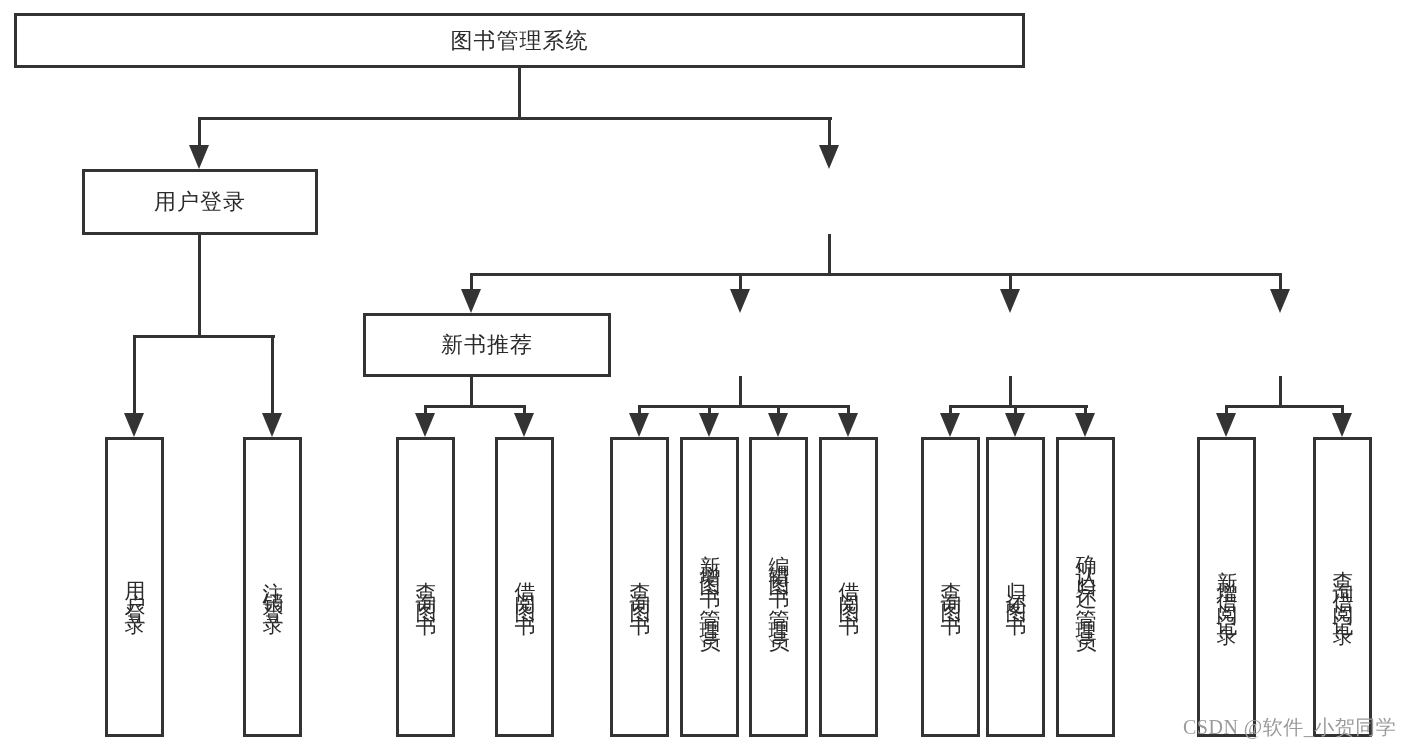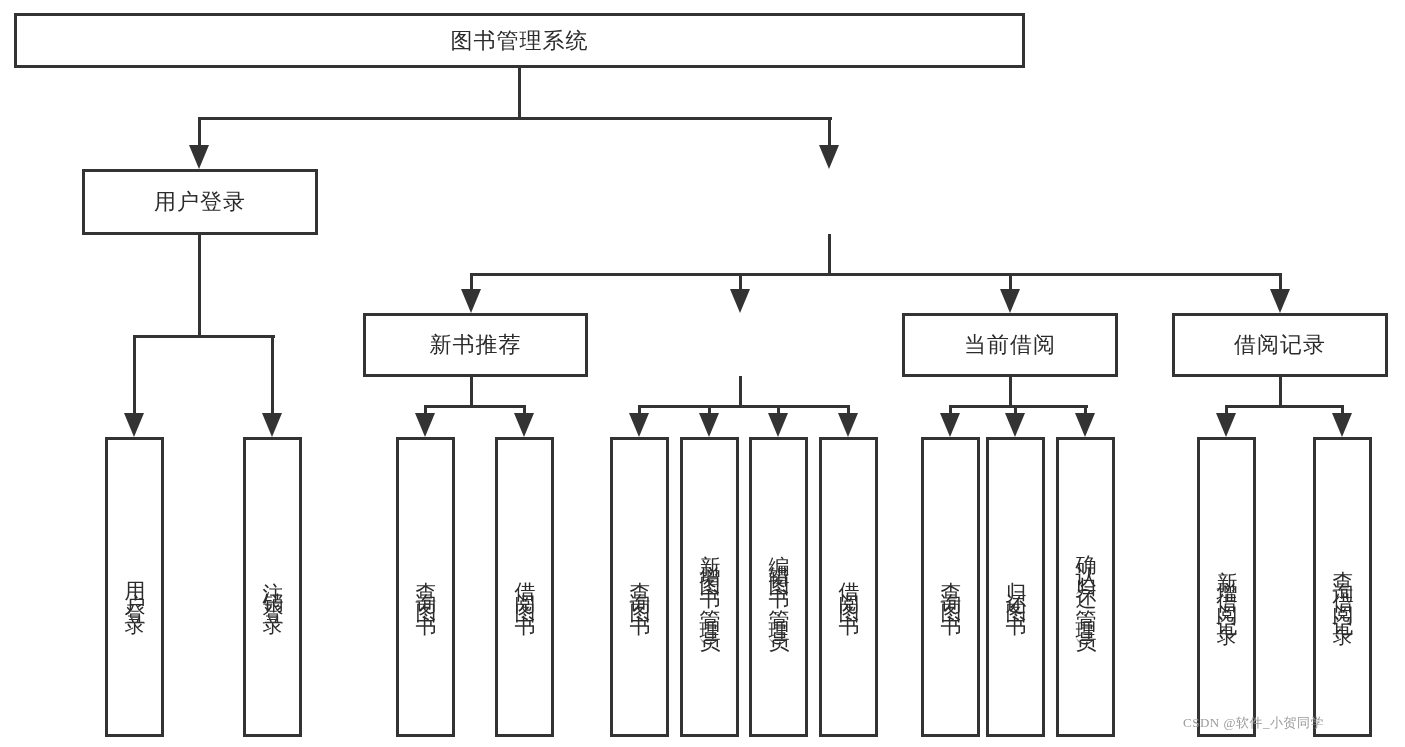--- a/index.html
+++ b/index.html
@@ -18,50 +18,44 @@
     width:59px; height:300px; top:437px;
     display:flex; align-items:center; justify-content:center;
     writing-mode:vertical-rl; text-orientation:mixed;
     font-size:21px; color:#2b2b2b; letter-spacing:11px; line-height:1;
   }
   .ln { position:absolute; background:#333333; }
   .ar { position:absolute; width:0; height:0;
         border-left:10px solid transparent; border-right:10px solid transparent;
         border-top:24px solid #333333; }
   .watermark {
-    position:absolute; left:1183px; top:714px; font-size:13px;
+    position:absolute; left:1183px; top:714px; font-size:20px;
     color:#9b9b9b; letter-spacing:0.5px; z-index:5; white-space:nowrap;
   }
 </style>
 </head>
 <body>
 
 <div class="canvas">
 
   <div class="hbox" style="left:14px; top:13px; width:1011px; height:55px;">
     <span>图书管理系统</span>
   </div>
 
   <div class="hbox" style="left:82px; top:169px; width:236px; height:66px;">
     <span>用户登录</span>
   </div>
 
 
-  <div class="hbox" style="left:363px; top:313px; width:225px; height:64px;">
+  <div class="hbox" style="left:363px; top:313px; width:248px; height:64px;">
     <span>新书推荐</span>
   </div>
 
 
-  <div class="hbox" style="left:902px; top:313px; width:216px; height:64px;">
-    <span>当前借阅</span>
-  </div>
 
-  <div class="hbox" style="left:1172px; top:313px; width:216px; height:64px;">
-    <span>借阅记录</span>
-  </div>
 
   <div class="vbox" style="left:105px;">
     <span>用户登录</span>
   </div>
   <div class="vbox" style="left:243px;">
     <span>注销登录</span>
   </div>
 
   <div class="vbox" style="left:396px;">
     <span>查询图书</span>

